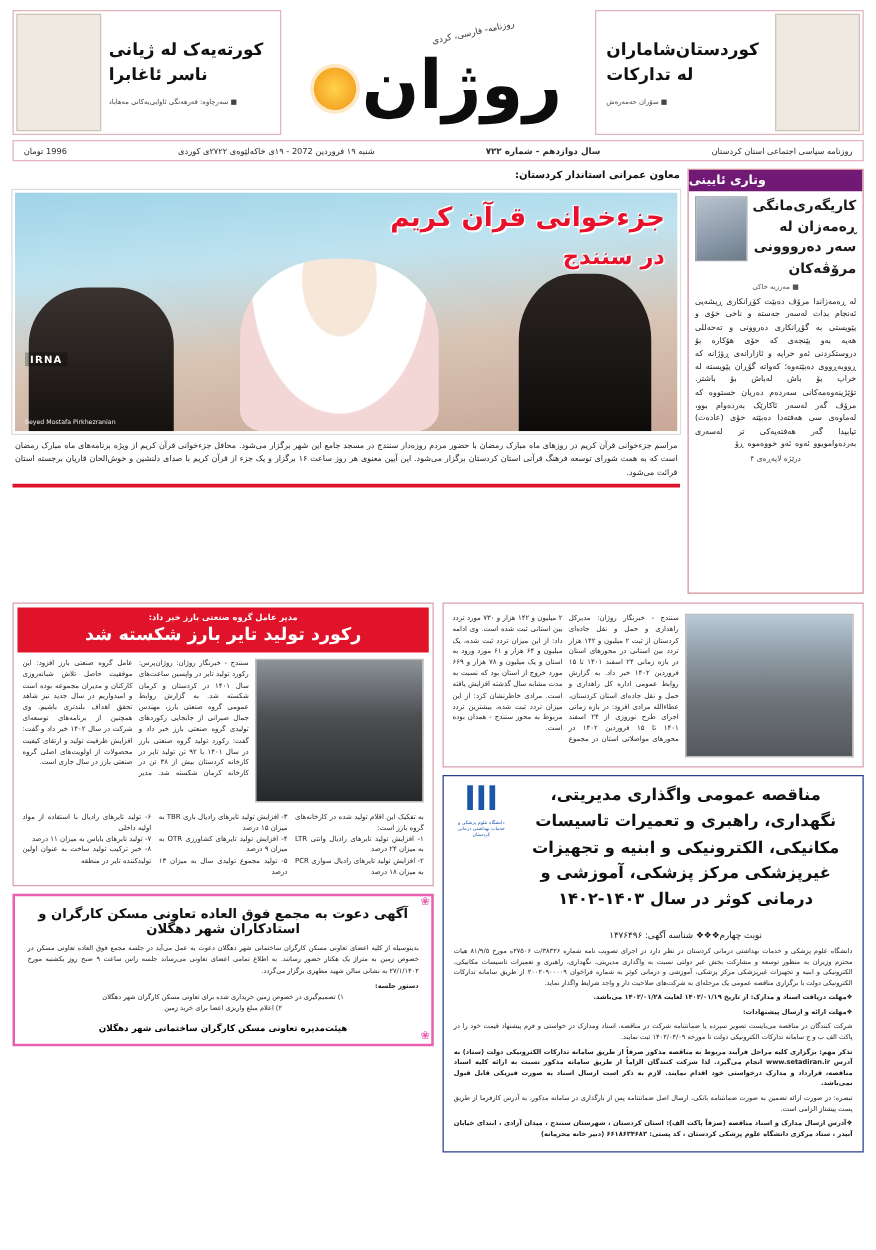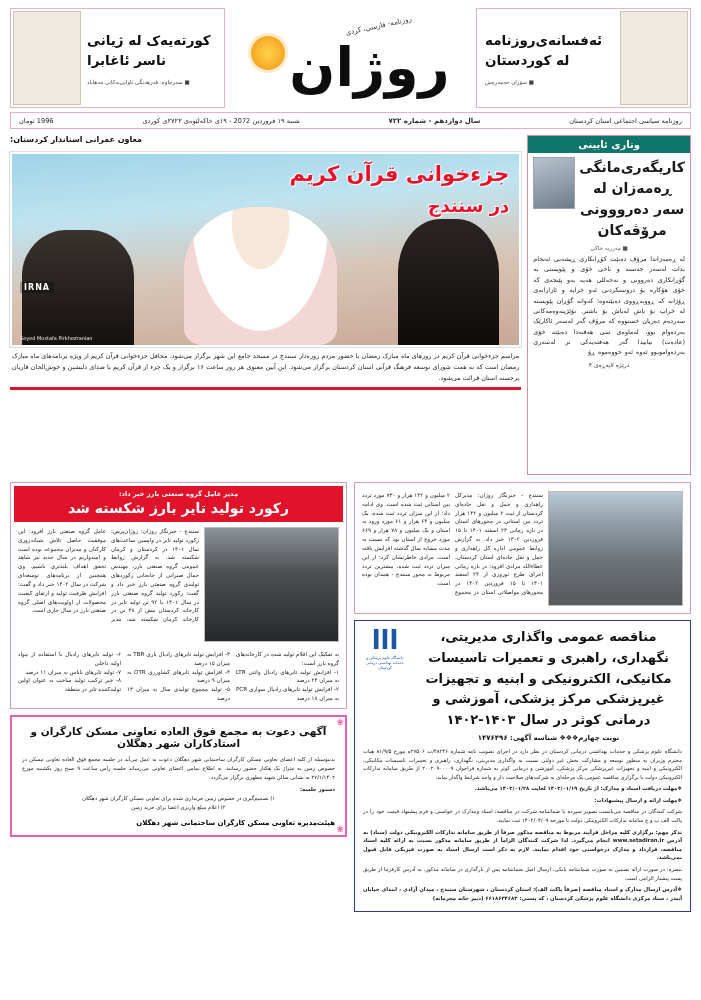--- a/index.html
+++ b/index.html
@@ -73,21 +73,21 @@
   .mast-sub {
     font-size: 7px;
     color: #333;
     transform: rotate(-12deg);
     position: absolute;
     top: 14px;
     right: 58px;
   }
   .logo-row {
     display: flex;
-    align-items: flex-start;
+    align-items: flex-end;
     gap: 4px;
     margin-top: 20px;
   }
   .logo-word {
     font-size: 54px;
     font-weight: bold;
     color: #0d0d0d;
     letter-spacing: -2px;
     line-height: 0.95;
     font-family: "DejaVu Sans", sans-serif;
@@ -129,43 +129,43 @@
   
   .panel {
     border: 1px solid #d9909c;
     background: #fff;
     height: 100%;
     display: flex;
     flex-direction: column;
     overflow: hidden;
   }
   .panel-head {
-    background: #0f766e;
+    background: #701a75;
     color: #fff;
-    text-align: center;
+    text-align: left;
     font-size: 10px;
     font-weight: bold;
     padding: 3px 0;
     letter-spacing: 0.3px;
   }
   .panel-body { padding: 4px 5px; flex: 1; overflow: hidden; }
   .art-head {
     display: flex; gap: 4px; align-items: flex-start;
   }
   .art-thumb {
     flex: 0 0 42px; height: 52px;
     background: linear-gradient(160deg,#b9c3cf,#8c99a8 60%,#6d7a88);
     border: 1px solid #9aa3ad;
   }
   .art-title {
     flex: 1;
-    font-size: 14px;
+    font-size: 11px;
     font-weight: bold;
     line-height: 1.5;
-    text-align: center;
+    text-align: right;
     color: #1a1a1a;
   }
   .art-byline {
     text-align: center;
     font-size: 5.6px;
     color: #555;
     margin: 4px 0 3px;
   }
   .art-text {
     font-size: 6.4px;
@@ -173,21 +173,21 @@
     text-align: justify;
     color: #222;
     word-spacing: 1px;
   }
   .art-more {
     text-align: center; font-size: 6px; color: #444; margin-top: 3px;
   }
 
   
   .kicker {
-    text-align: left;
+    text-align: right;
     font-size: 8px;
     font-weight: bold;
     color: #111;
     margin-bottom: 2px;
   }
   .headline {
     text-align: center;
     font-size: 25px;
     font-weight: bold;
     color: #0b0b0b;
@@ -280,46 +280,46 @@
   .ad-box { border: 1.5px solid #2b3f8f; padding: 6px 8px; background: #fff; }
   .ad-head { display: flex; gap: 8px; align-items: flex-start; }
   .ad-logo { flex: 0 0 44px; text-align: center; }
   .ad-logo-mark {
     font-size: 26px; color: #1b56a8; font-weight: bold; line-height: 1;
     letter-spacing: -3px;
   }
   .ad-logo-cap { font-size: 3.8px; color: #1b56a8; margin-top: 2px; }
   .ad-titlewrap { flex: 1; text-align: center; }
   .ad-title { font-size: 13px; font-weight: bold; line-height: 1.6; color: #111; }
-  .ad-note { font-size: 7px; font-weight: bold; margin-top: 3px; color: #111; }
+  .ad-note { font-size: 7px; font-weight: normal; margin-top: 13px; color: #111; }
   .ad-body { font-size: 5.3px; line-height: 1.62; text-align: justify; margin-top: 5px; color: #1a1a1a; }
   .ad-body p { margin-bottom: 3px; }
   .ad-body .b { font-weight: bold; }
 
   .ad-pink { border: 2px solid #e85fb0; padding: 8px 10px; background: #fff; position: relative; }
   .ad-pink-title { text-align: center; font-size: 10.5px; font-weight: bold; color: #111; }
   .ad-pink-body { font-size: 5.3px; line-height: 1.7; text-align: justify; margin-top: 6px; color: #1a1a1a; }
   .ad-pink-body .sub { font-weight: bold; margin-top: 3px; }
-  .ad-pink-sign { text-align: right; font-size: 7px; font-weight: bold; margin-top: 7px; }
+  .ad-pink-sign { text-align: center; font-size: 7px; font-weight: bold; margin-top: 7px; }
   .corner { position: absolute; width: 9px; height: 9px; color: #e85fb0; font-size: 9px; line-height: 1; }
   .c-tl { top: 1px; right: 1px; }
   .c-bl { bottom: 1px; right: 1px; }
 </style>
 </head>
 <body>
 
 <div class="page">
 
   <div class="masthead">
 
     <div class="mast-box">
       <div class="mast-box-photo"></div>
       <div class="mast-box-text">
-        <div class="t">ئەفسانەی‌روزنامه</div>
-        <div class="t">لە کوردستان</div>
+        <div class="t">کوردستان‌شاماران</div>
+        <div class="t">لە تدارکات</div>
         <div class="byline">■ سۆران حەمەرەش</div>
       </div>
     </div>
 
     <div class="mast-center">
       <div class="mast-sub">روزنامه- فارسی، کردی</div>
       <div class="logo-row">
         <div class="logo-word">روژان</div>
         <div class="sun"></div>
       </div>

